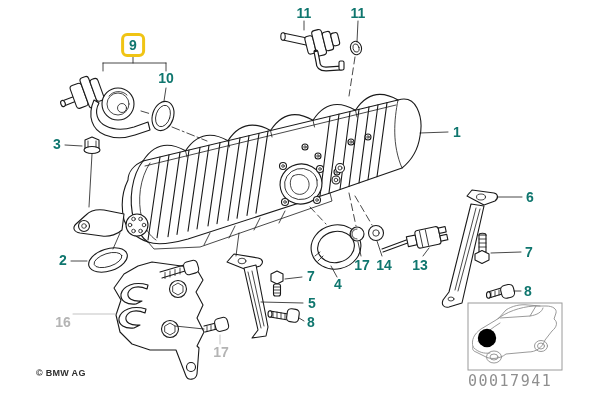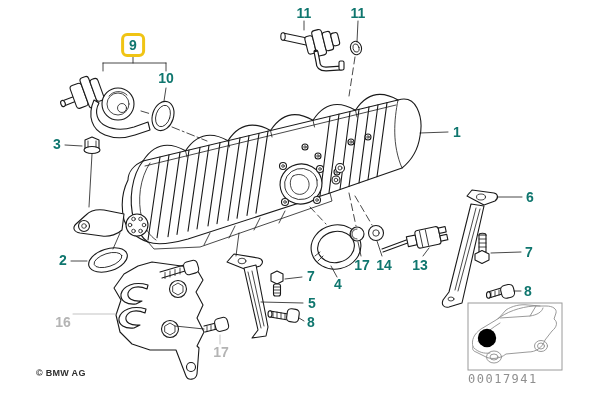--- a/index.html
+++ b/index.html
@@ -15,21 +15,21 @@
   .carln{stroke:#8f8f8f;stroke-width:0.9;fill:none;stroke-linecap:round;stroke-linejoin:round;}
   .part-label{position:absolute;transform:translate(-50%,-50%);font-weight:bold;
               font-size:14px;color:#0f766e;line-height:1;white-space:nowrap;}
   .part-label.muted{color:var(--muted,#b4b4b4);}
   .part-label.highlighted{border:3px solid var(--highlight,#f0c414);border-radius:6px;
               background:#fff;padding:2px 5px;}
   .copyright{position:absolute;left:36px;top:352px;font-size:9px;font-weight:bold;color:#2e2e2e;
               letter-spacing:0.3px;margin-top:16px;}
   .caption{position:absolute;left:2px;top:374px;font-size:17px;color:#141414;letter-spacing:0.2px;}
   .image-number{position:absolute;left:468px;top:372px;font-family:"DejaVu Sans Mono",monospace;
-              font-size:12px;color:#8f8f8f;letter-spacing:1.5px;}
+              font-size:15px;color:#8f8f8f;letter-spacing:1.5px;}
 </style>
 </head>
 <body>
 
 <div class="canvas">
 
 <svg width="600" height="400" viewBox="0 0 600 400">
 
   <g>
     <path class="fw" d="M128,180 C128,172 134,165 143,161 L398,100 C408,97 414,102 417,108

